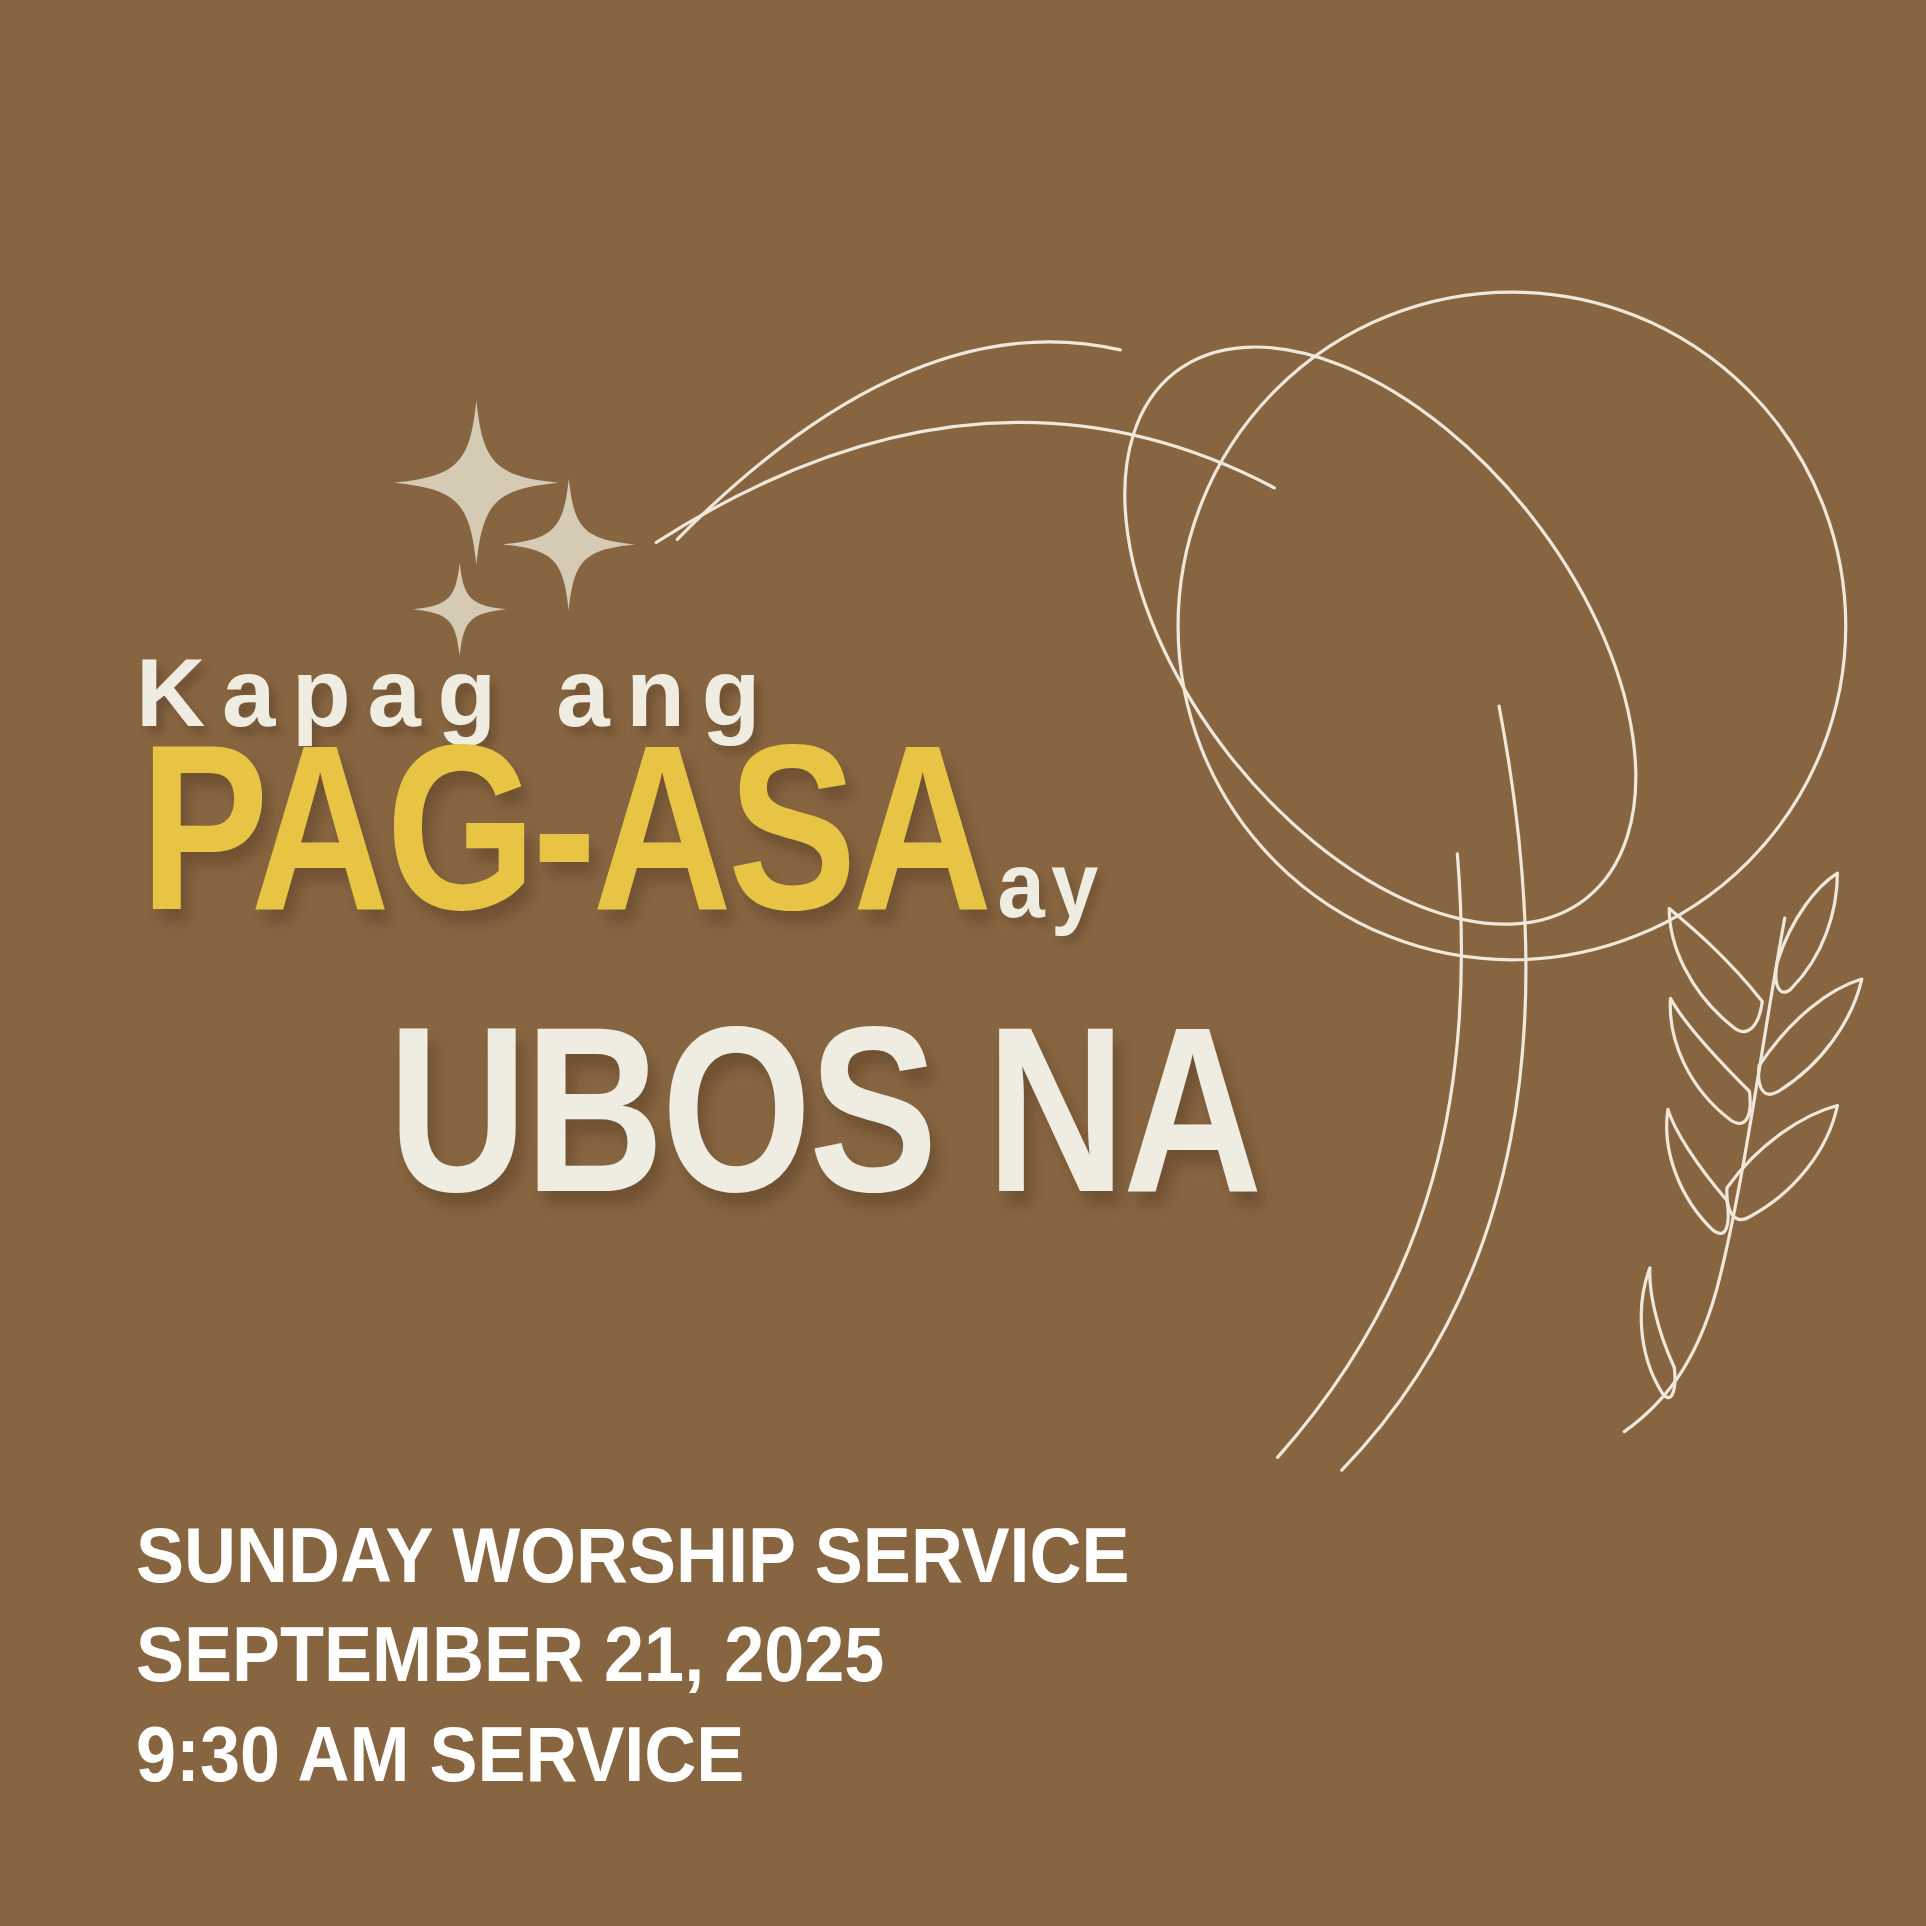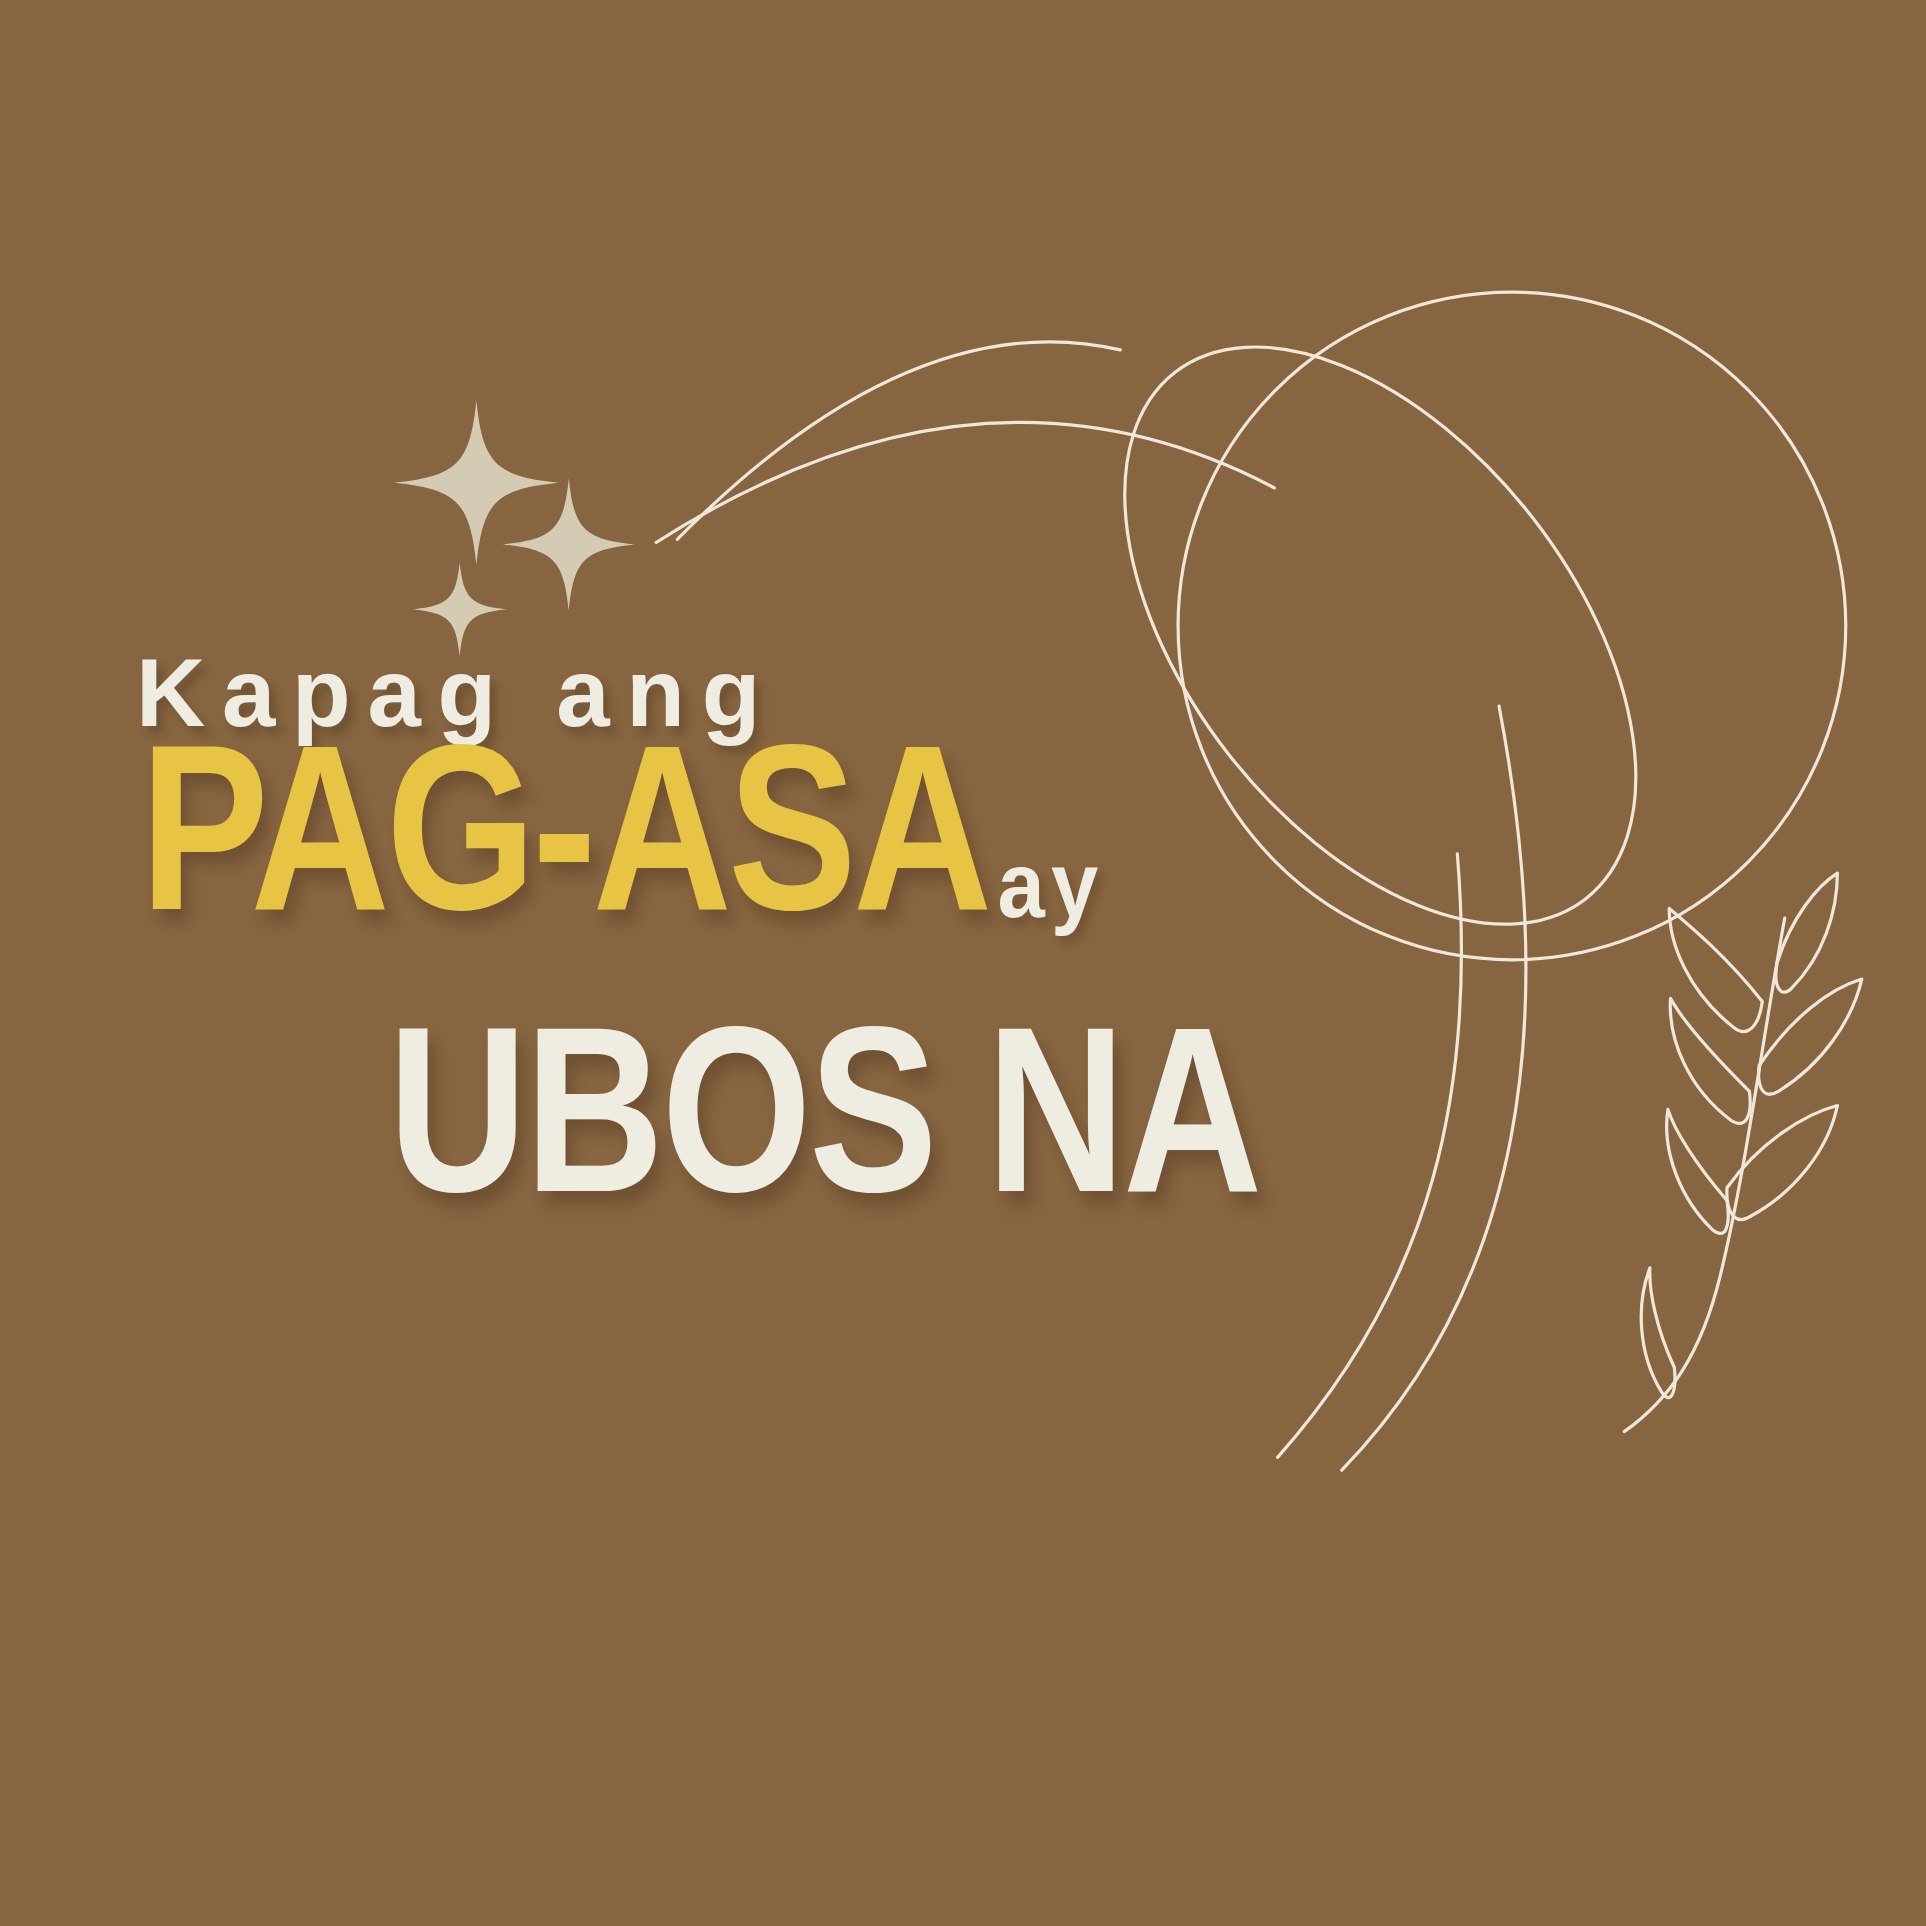--- a/index.html
+++ b/index.html
@@ -170,15 +170,20 @@
     <div class="line-kapag">Kapag ang</div>
 
     <div class="line-pagasa-wrap">
       <span class="word-pagasa">PAG-ASA</span>
       <span class="word-ay">ay</span>
     </div>
 
     <div class="line-ubosna">UBOS NA</div>
   </div>
 
+  <div class="details">
+    <div class="details-line">SUNDAY WORSHIP SERVICE</div>
+    <div class="details-line">SEPTEMBER 21, 2025</div>
+    <div class="details-line">9:30 AM SERVICE</div>
+  </div>
 
 </div>
 
 
 </body></html>

